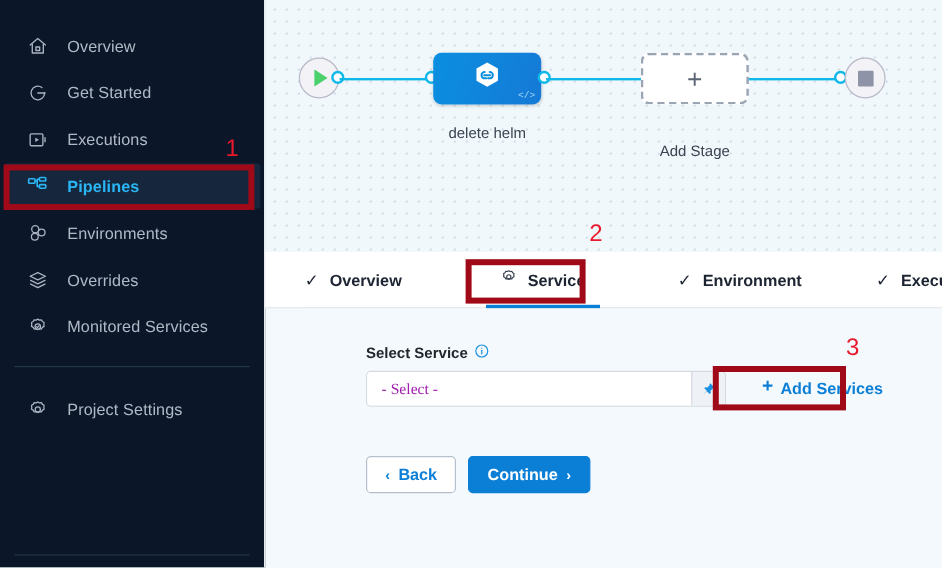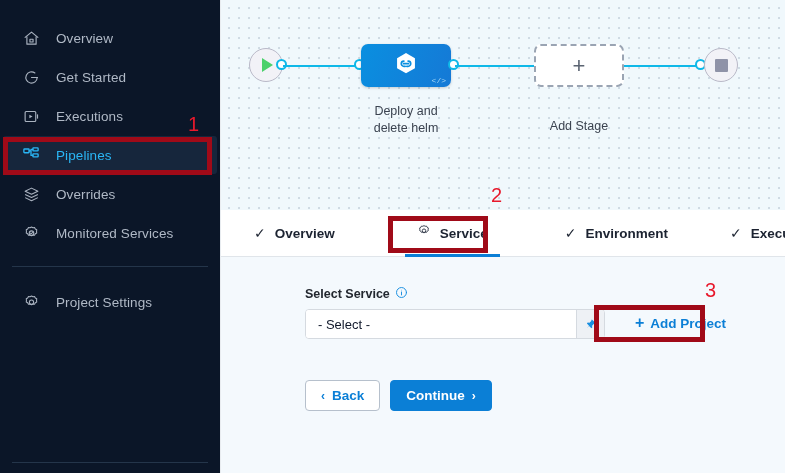--- a/index.html
+++ b/index.html
@@ -31,21 +31,21 @@
     display: flex; align-items: center; justify-content: center;
     margin-right: 14px;
     flex: 0 0 22px;
   }
   .nav-item .nav-ico svg { display: block; }
   .nav-label {
     font-size: 13.5px; color: #b0b9c6; letter-spacing: .1px;
     white-space: nowrap;
   }
   .nav-item.active { background: #16263c; }
-  .nav-item.active .nav-label { color: #2ab6f5; font-weight: normal; }
+  .nav-item.active .nav-label { color: #2ab6f5; font-weight: bold; }
   .nav-item.active .nav-ico svg { stroke: #2ab6f5; }
 
   .sb-divider {
     height: 1px; background: #24354a;
     margin: 14px 12px 0 12px;
   }
   .sb-bottom-divider {
     position: absolute; left: 12px; right: 12px; bottom: 10px;
     height: 1px; background: #24354a;
   }
@@ -155,22 +155,22 @@
   .select-wrap {
     position: absolute; left: 48px; top: 52px;
     width: 300px; height: 30px;
     display: flex;
     border: 1px solid #d5dae0; border-radius: 4px;
     background: #fff; overflow: hidden;
   }
   .select-box {
     flex: 1; display: flex; align-items: center;
     padding-left: 12px;
-    font-size: 13px; color: #0f172a;
-    background: #fff; cursor: pointer;
+    font-size: 13px; color: #a21caf;
+    background: #fff; cursor: pointer; font-family: Liberation Serif, serif;
   }
   .pin-btn {
     width: 28px; background: #eef1f5;
     border-left: 1px solid #d5dae0;
     display: flex; align-items: center; justify-content: center;
     cursor: pointer;
   }
 
   .add-service-link {
     position: absolute; left: 374px; top: 52px;
@@ -251,20 +251,30 @@
             <rect x="2.5" y="4" width="7" height="5" rx="1"></rect>
             <rect x="14.5" y="2.5" width="7" height="4" rx="1"></rect>
             <rect x="14.5" y="10.5" width="7" height="4" rx="1"></rect>
             <path d="M9.5 6.5h2.5v-2h2.5M12 6.5v6h2.5"></path>
           </svg>
         </span>
         <span class="nav-label">Pipelines</span>
       </div>
 
 
+      <div class="nav-item">
+        <span class="nav-ico">
+          <svg width="17" height="17" viewBox="0 0 24 24" fill="none" stroke="#aab3c0" stroke-width="1.5">
+            <circle cx="9" cy="7" r="4.2"></circle>
+              <circle cx="16.5" cy="11" r="4"></circle>
+              <circle cx="8.5" cy="16" r="4"></circle>
+          </svg>
+        </span>
+        <span class="nav-label">Environments</span>
+      </div>
 
       <div class="nav-item">
         <span class="nav-ico">
           <svg width="17" height="17" viewBox="0 0 24 24" fill="none" stroke="#aab3c0" stroke-width="1.5" stroke-linejoin="round">
             <path d="M12 3l9 4.3-9 4.3-9-4.3z"></path>
               <path d="M3 12l9 4.3 9-4.3"></path>
               <path d="M3 16.4l9 4.3 9-4.3"></path>
           </svg>
         </span>
         <span class="nav-label">Overrides</span>
@@ -327,21 +337,20 @@
         <span class="plus-glyph">+</span>
       </div>
 
       <div class="edge" style="left:403px; width:78px"></div>
       <div class="port" style="left:474px"></div>
       <div class="term-circle" style="left:483px">
         <div class="stop-sq"></div>
       </div>
 
       <div class="node-caption" style="left:125px; top:103px">
-        <div>Deploy and</div>
         <div>delete helm</div>
       </div>
       <div class="node-caption" style="left:298px; top:118px">Add Stage</div>
     </div>
   </div>
 
   <div class="tabbar">
     <div class="tab" style="margin-left:17px">
       <span class="check">✓</span>
       <span class="tab-label">Overview</span>
@@ -382,21 +391,21 @@
       <div class="select-box" title="- Select -">- Select -</div>
       <div class="pin-btn">
         <svg width="13" height="13" viewBox="0 0 24 24" fill="#1a8fe0">
           <path d="M14.6 2.6l6.8 6.8-1.7 1.7-1.2-.5-3.6 3.6.4 3.3-1.6 1.6-4.4-4.4-5 5 5-5.6-4-4L6.9 8.5l3.3.4 3.6-3.6-.5-1.2z"></path>
         </svg>
       </div>
     </div>
 
     <div class="add-service-link">
       <span class="add-plus">+</span>
-      <span>Add Project</span>
+      <span>Add Services</span>
     </div>
 
     <div class="btn-row">
       <div class="btn btn-back">
         <span class="chev">‹</span>
         <span>Back</span>
       </div>
       <div class="btn btn-continue">
         <span>Continue</span>
         <span class="chev">›</span>

